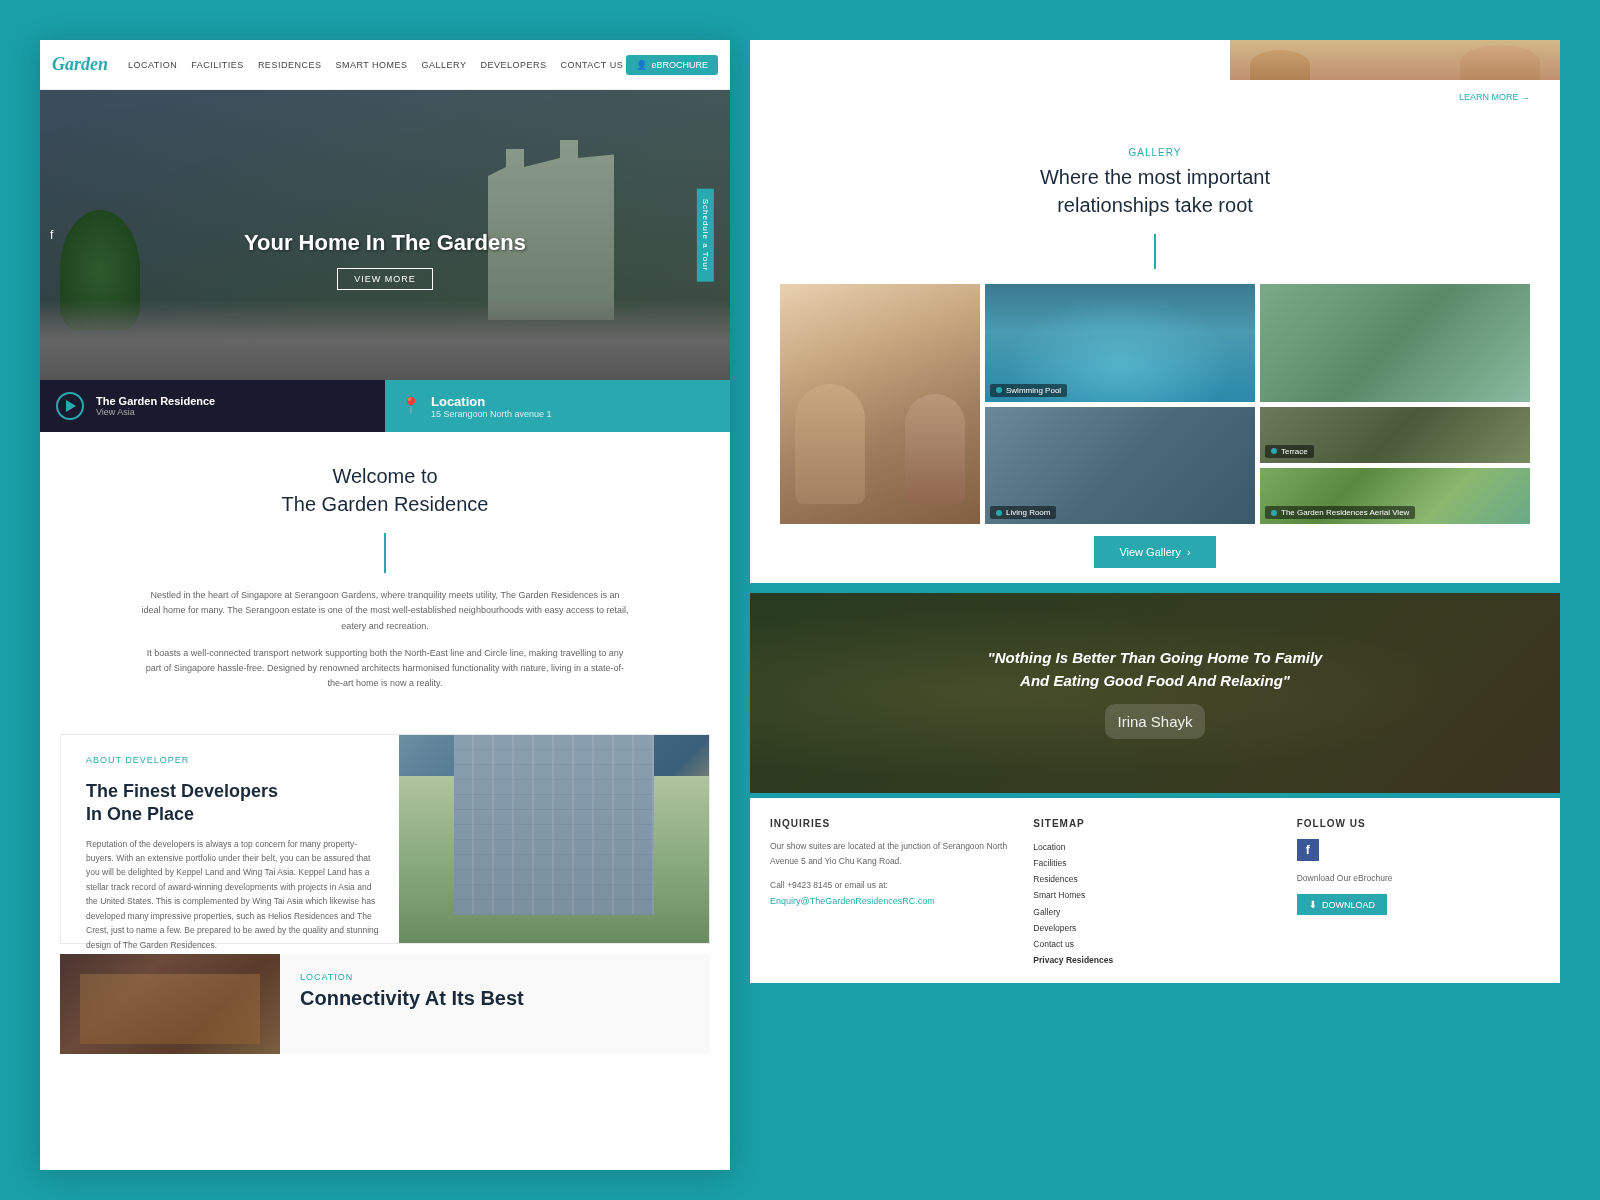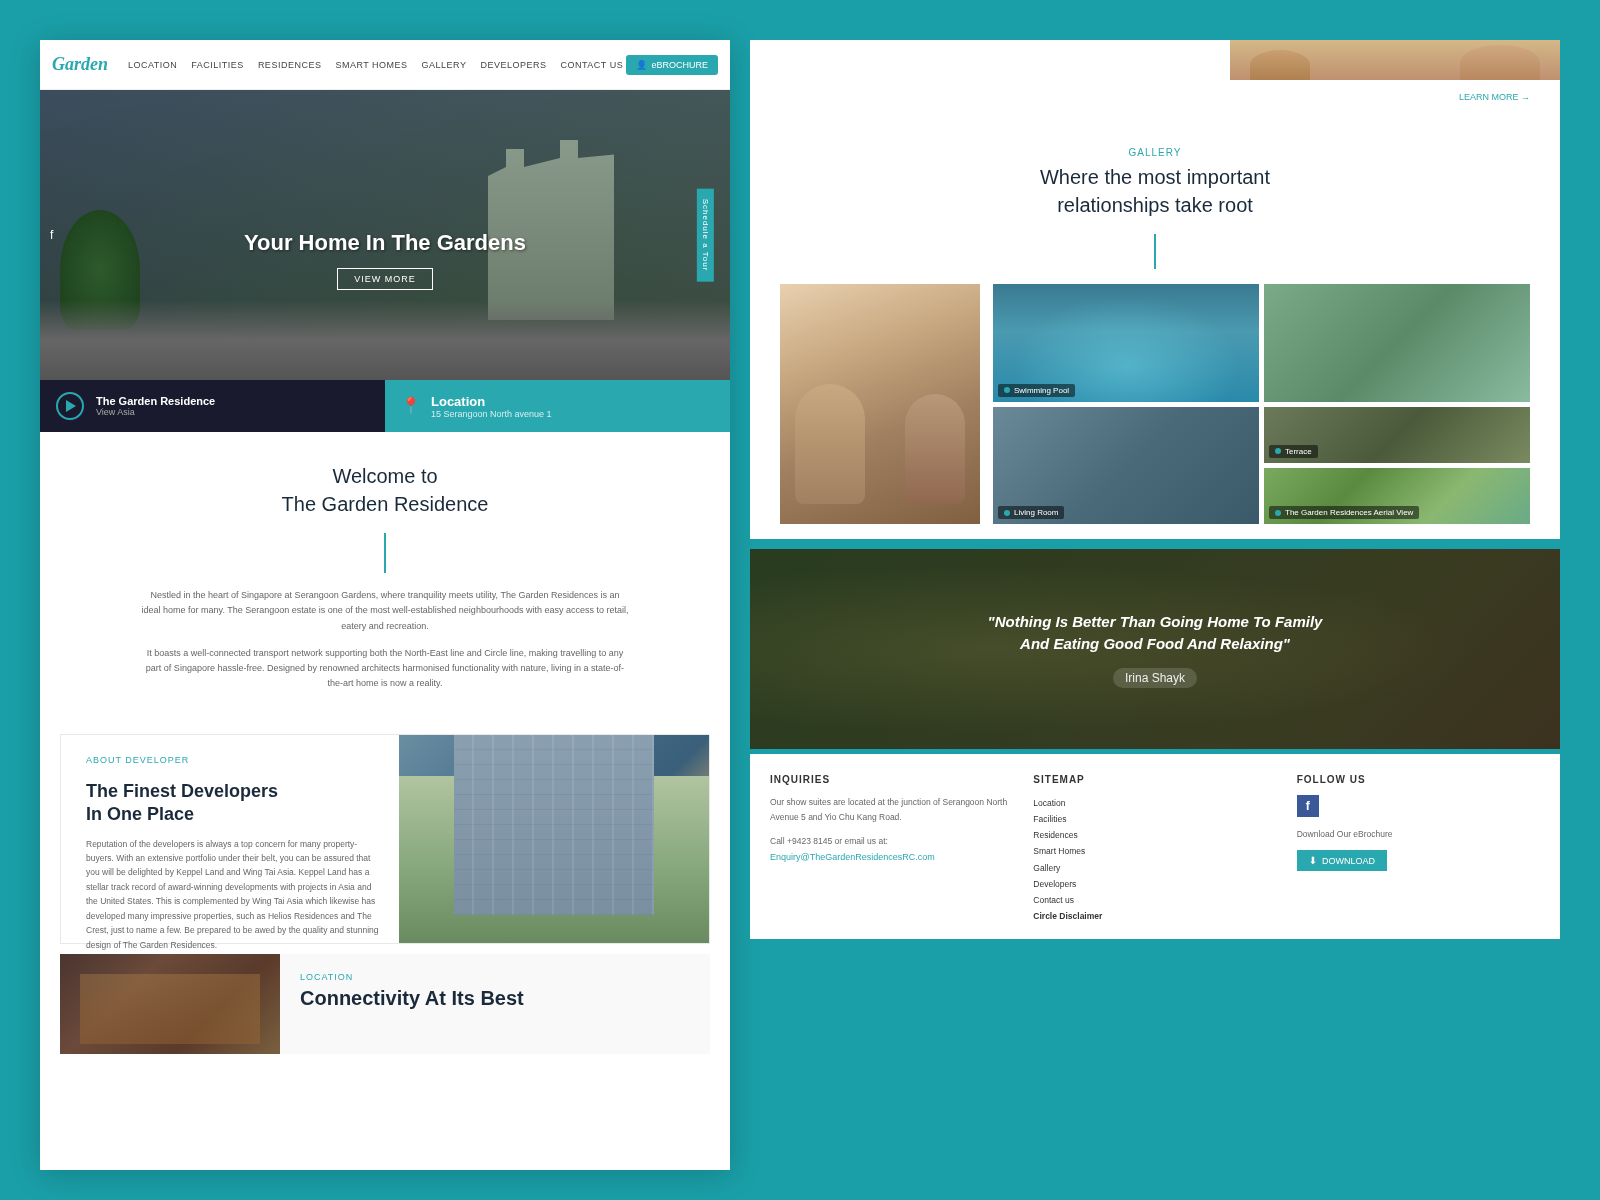--- a/index.html
+++ b/index.html
@@ -419,21 +419,21 @@
     }
     .gallery-grid-divider {
       width: 2px;
       height: 35px;
       background: #2aa8b0;
       margin: 0 auto 15px;
     }
 
     .gallery-grid {
       display: flex;
-      gap: 13px;
+      gap: 5px;
       height: 240px;
     }
     .gallery-left {
       width: 200px;
       background: linear-gradient(160deg, #c9a880, #a07850, #7a5a30);
       position: relative;
       overflow: hidden;
     }
     .gallery-left::before {
       content: '';
@@ -546,22 +546,22 @@
       font-size: 15px;
       font-style: italic;
       font-weight: bold;
       line-height: 1.5;
       margin-bottom: 12px;
     }
     .quote-author {
       display: inline-block;
       background: rgba(255,255,255,0.15);
       color: rgba(255,255,255,0.9);
-      font-size: 12px;
-      padding: 3px 12px;
+      font-size: 15px;
+      padding: 9px 12px;
       border-radius: 10px;
     }
 
     
     .footer {
       background: #fff;
       display: flex;
       padding: 20px 20px 15px;
       gap: 20px;
       margin-top: 5px;
@@ -777,20 +777,26 @@
           <div class="gallery-cell gallery-cell-4">
             <div class="gallery-cell-label">
               <div class="dot-icon"></div>
               <span>The Garden Residences Aerial View</span>
             </div>
           </div>
         </div>
       </div>
     </div>
 
+    <div style="text-align:right; margin-top:10px;">
+      <button class="view-gallery-btn">
+        <span>View Gallery</span>
+        <span>›</span>
+      </button>
+    </div>
   </div>
 
   <div class="quote-section">
     <div class="quote-bg"></div>
     <div class="quote-text">
       <p class="quote-main">"Nothing Is Better Than Going Home To Family And Eating Good Food And Relaxing"</p>
       <span class="quote-author">Irina Shayk</span>
     </div>
   </div>
 
@@ -807,21 +813,21 @@
 
     <div class="footer-col">
       <div class="footer-title">SITEMAP</div>
       <a class="footer-link">Location</a>
       <a class="footer-link">Facilities</a>
       <a class="footer-link">Residences</a>
       <a class="footer-link">Smart Homes</a>
       <a class="footer-link">Gallery</a>
       <a class="footer-link">Developers</a>
       <a class="footer-link">Contact us</a>
-      <a class="footer-link bold">Circle Disclaimer</a>
+      <a class="footer-link bold">Privacy Residences</a>
     </div>
 
     <div class="footer-col">
       <div class="footer-title">FOLLOW US</div>
       <div class="footer-social">f</div>
       <p class="footer-text" style="margin-top:10px;">Download Our eBrochure</p>
       <div class="download-btn">
         <span class="download-icon">⬇</span>
         <span>DOWNLOAD</span>
       </div>

